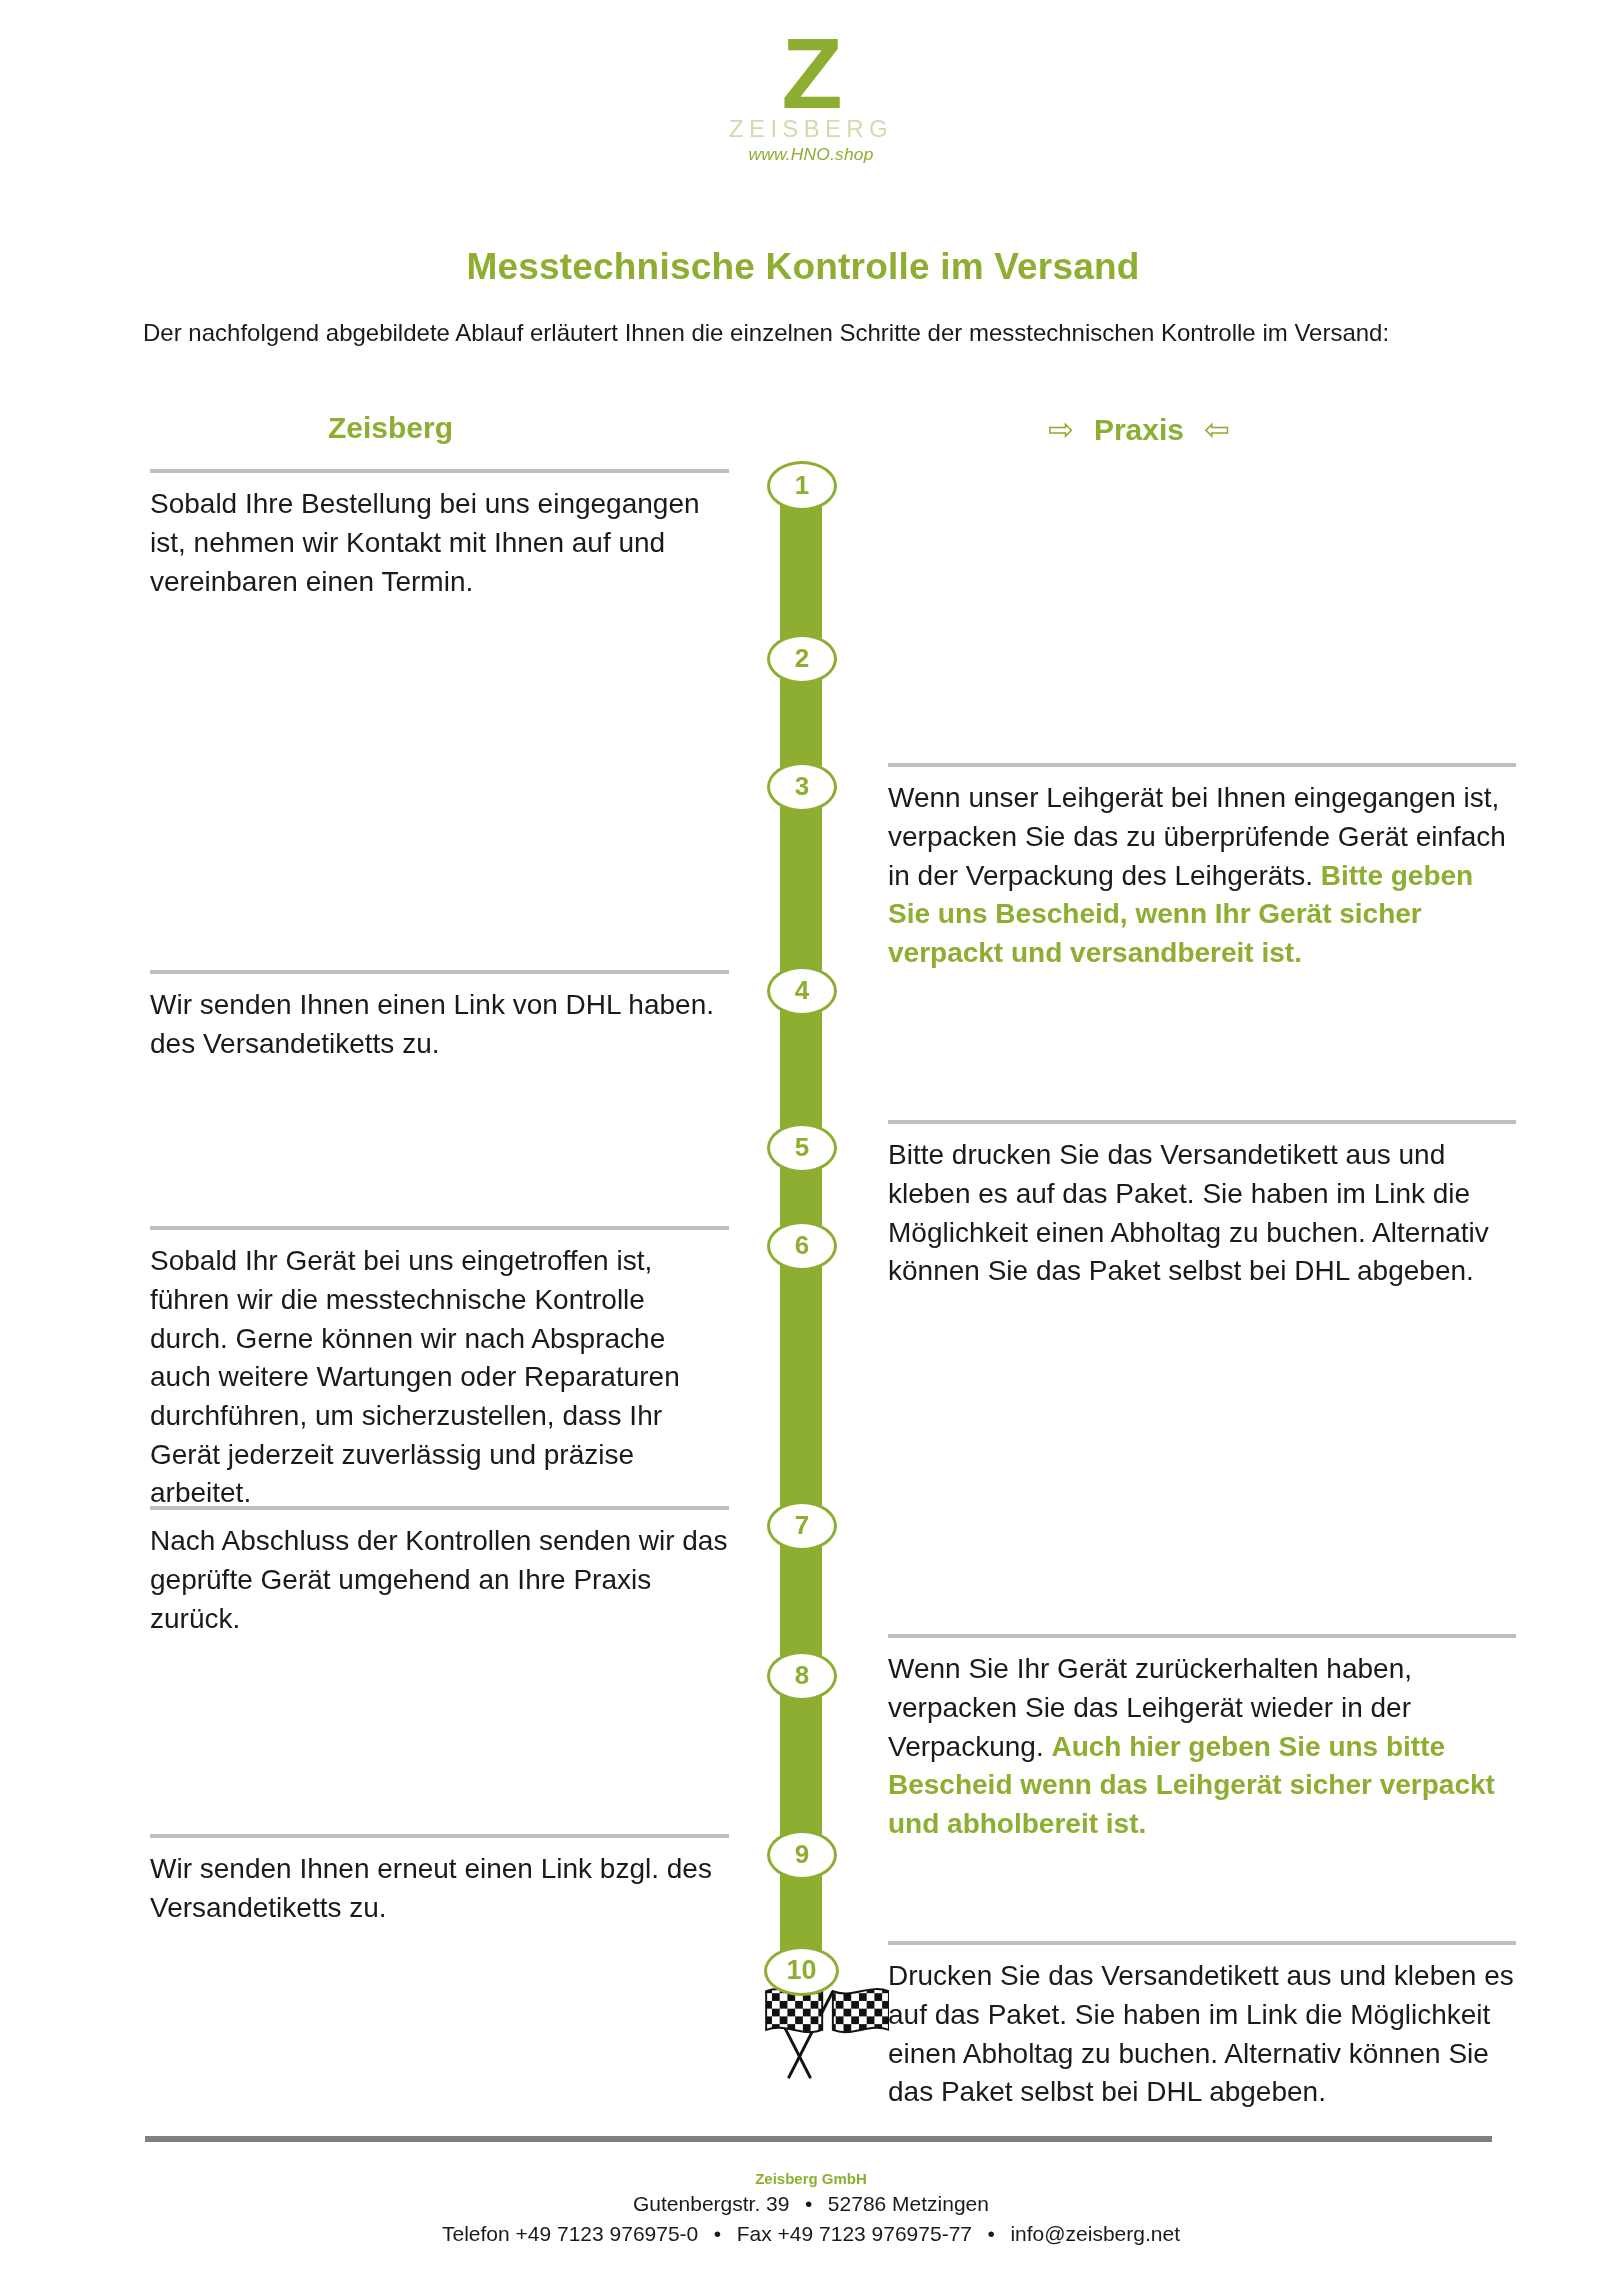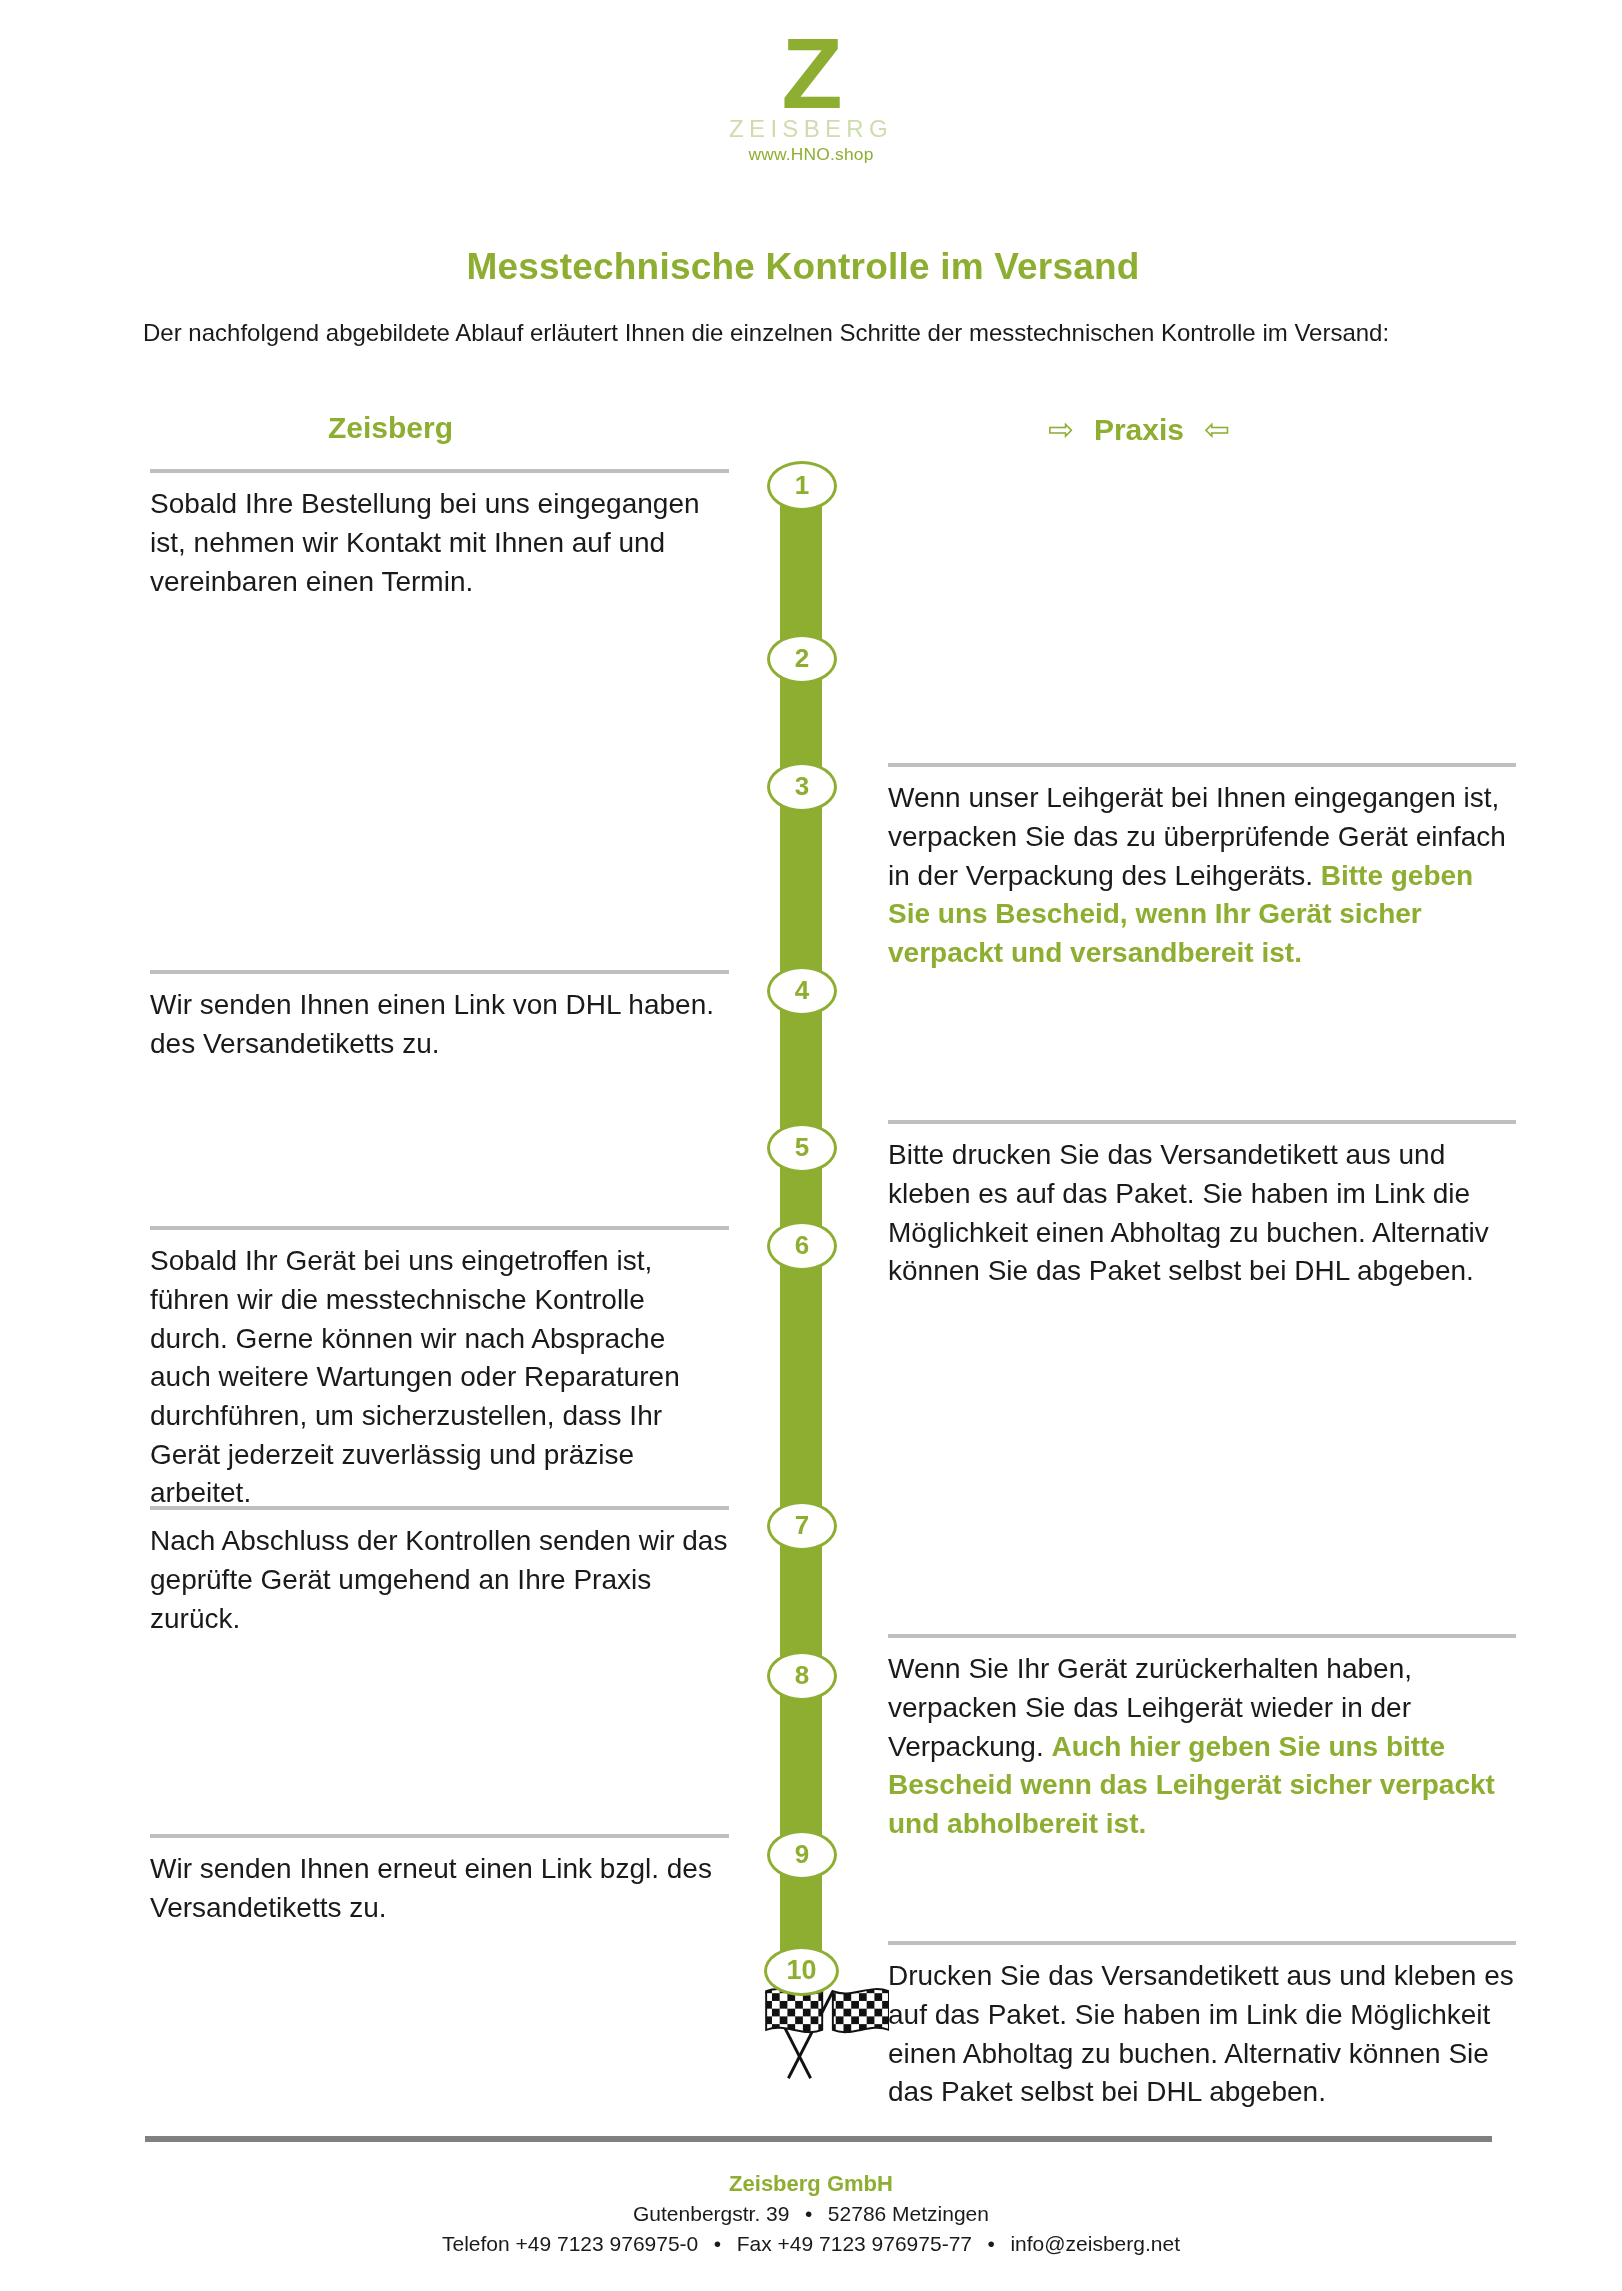--- a/index.html
+++ b/index.html
@@ -43,20 +43,21 @@
     margin-top: -3.9px;
     font-weight: 400;
   }
   #logo-url {
     display: block;
     font-size: 17.4px;
     letter-spacing: 0.2px;
     color: #8DAE31;
     margin-top: 1px;
     font-weight: 400;
+    font-style: italic;
   }
 
   
   #doc-title {
     position: absolute;
     left: 0; right: 16px;
     top: 246px;
     text-align: center;
     font-size: 37px;
     font-weight: 700;
@@ -158,21 +159,21 @@
     left: 0; right: 0;
     top: 2168px;
     text-align: center;
     font-size: 21px;
     line-height: 1.42;
     color: #1a1a1a;
   }
   #footer .company {
     color: #8DAE31;
     font-weight: 700;
-    font-size: 22px;
+    font-size: 15px;
   }
   .sep-dot { padding: 0 9.7px; }
 </style>
 </head>
 <body>
 
 <div id="page">
 
   <div id="logo">
     <span id="logo-z">Z</span>

